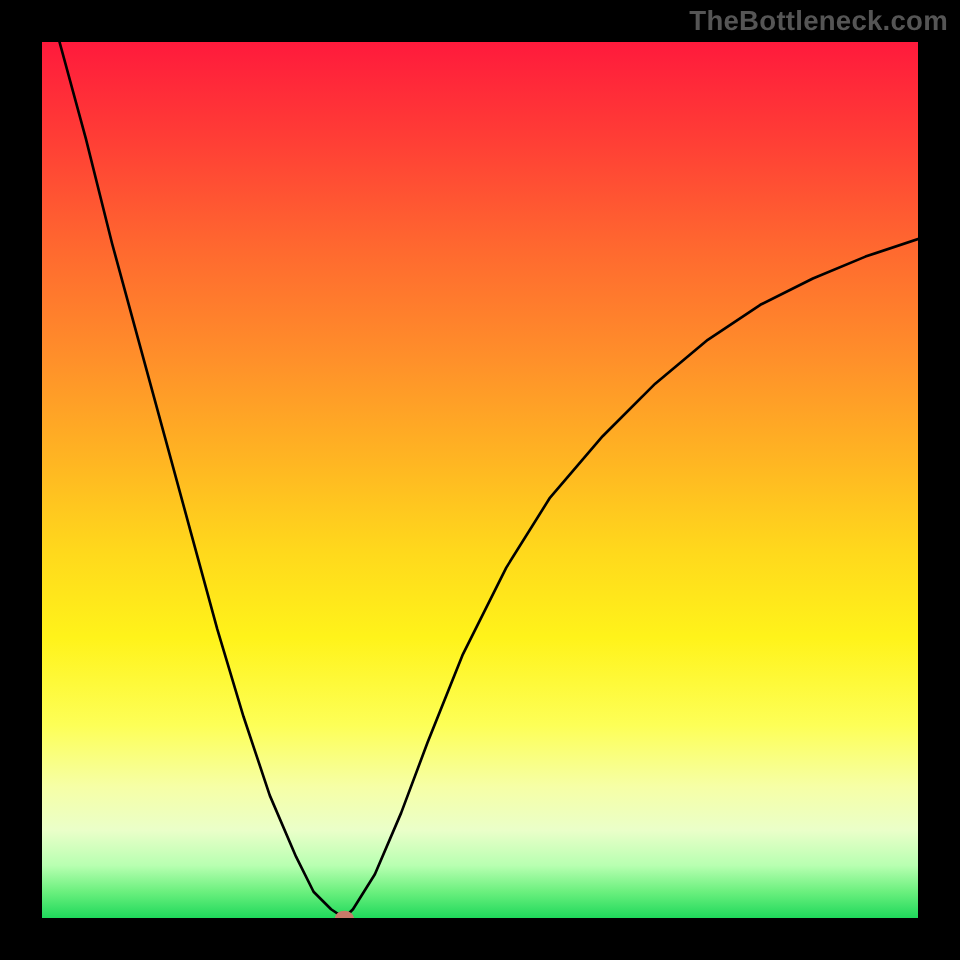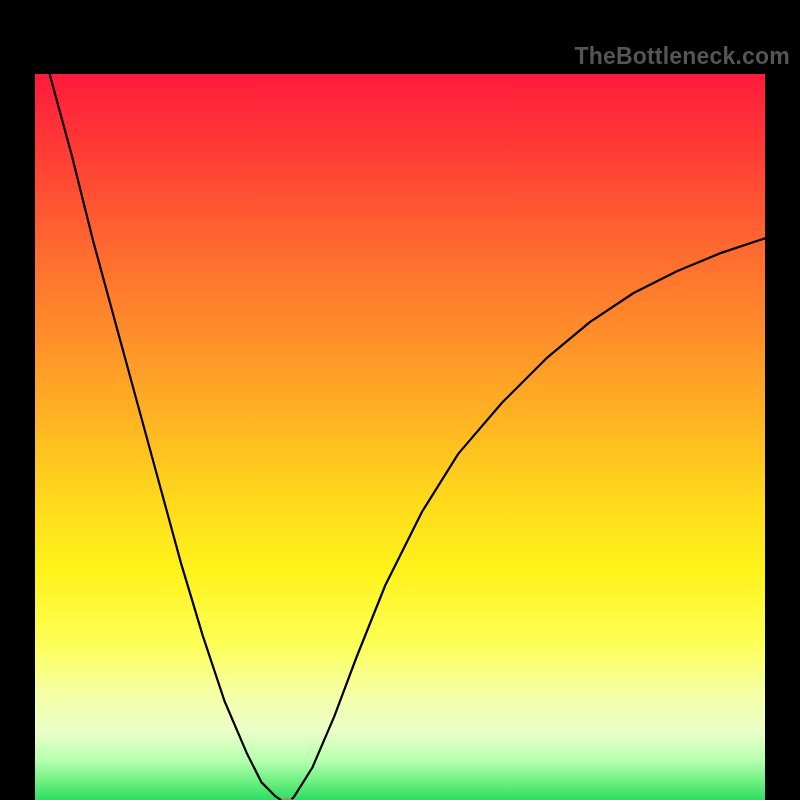--- a/index.html
+++ b/index.html
@@ -8,21 +8,20 @@
     width: 800px;
     height: 800px;
     background: #000;
     font-family: Arial, Helvetica, sans-serif;
   }
   .frame {
     position: relative;
     width: 800px;
     height: 568px;
     background: #000;
-    margin-top: 39px;
   }
   .watermark {
     position: absolute;
     top: 4px;
     right: 10px;
     color: #555;
     font-size: 23px;
     font-weight: 600;
     letter-spacing: 0.2px;
     z-index: 5;

